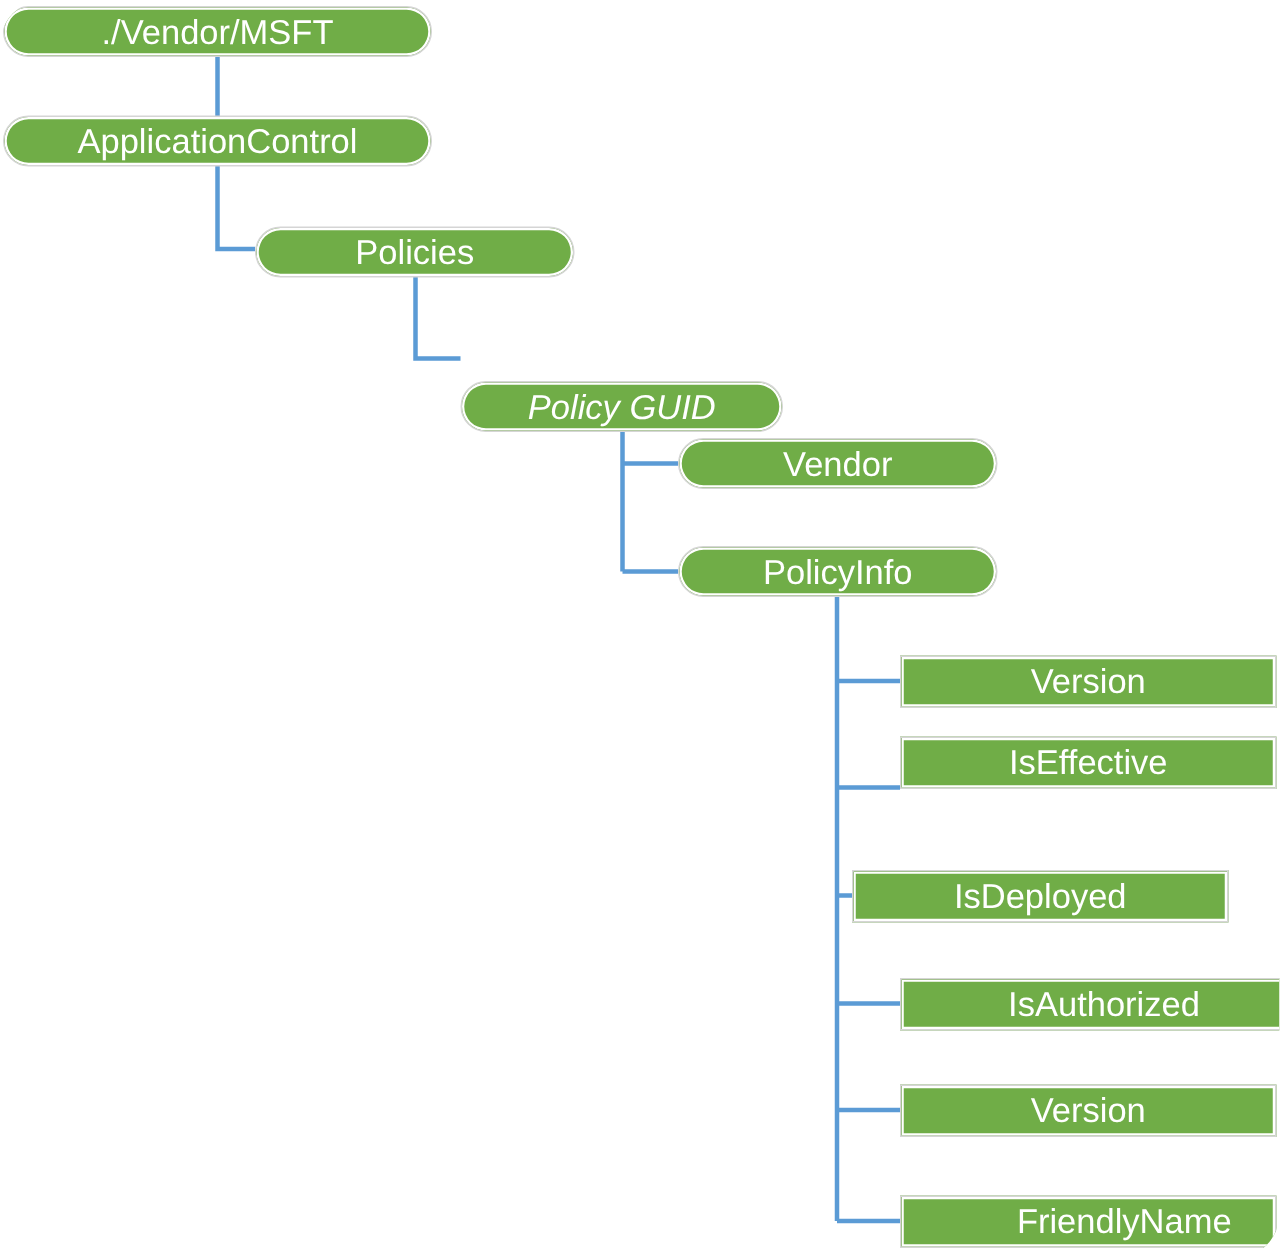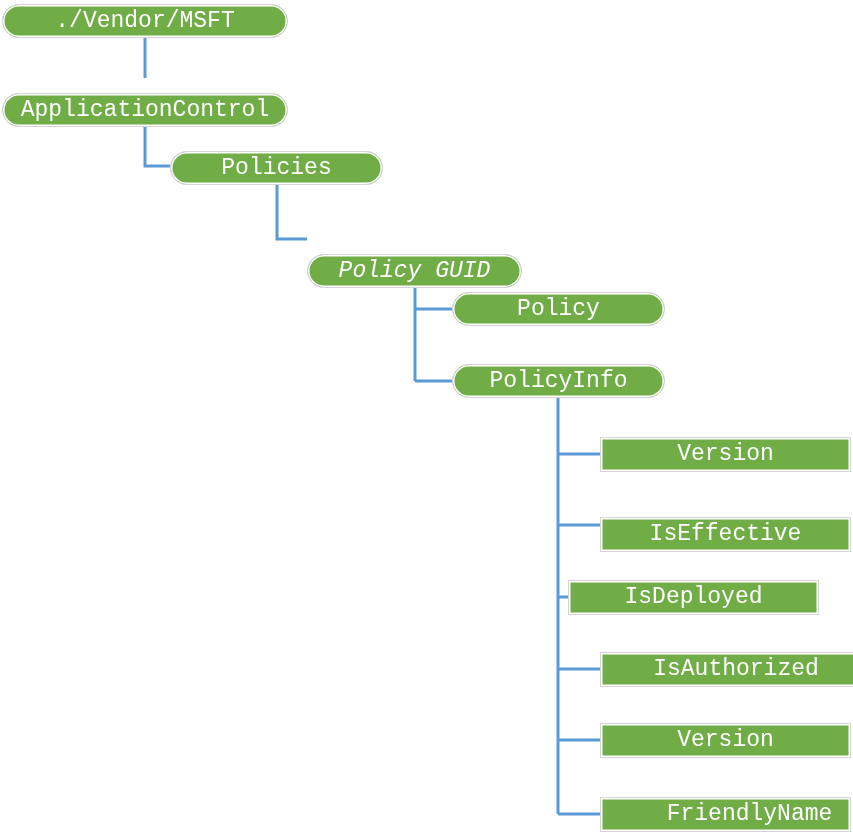--- a/index.html
+++ b/index.html
@@ -7,22 +7,23 @@
     --node-text:#FFFFFF;
     --node-border:#D5D5D5;
     --connector:#5B9BD5;
     --canvas-bg:#FFFFFF;
   }
   html,body{margin:0;padding:0;background:var(--canvas-bg);}
   .canvas{
     position:relative;
     width:853px;height:839px;
     background:var(--canvas-bg);
-    font-family:Liberation Mono, monospace;
+    font-family:Liberation Sans, sans-serif;
     overflow:hidden;
+    border-radius:30px;
   }
   .connectors{position:absolute;left:0;top:0;width:853px;height:839px;}
   .connectors path{
     fill:none;
     stroke:var(--connector);
     stroke-width:3;
     stroke-linejoin:miter;
   }
   .node{
     position:absolute;
@@ -34,27 +35,27 @@
     line-height:1;
     border:1px solid var(--node-border);
     box-shadow:inset 0 0 0 1.5px #FFFFFF;
     white-space:nowrap;
   }
   .pill{height:34px;border-radius:18px;}
   .leaf{height:35px;border-radius:0;}
   .italic{font-style:italic;margin-top:32px;}
 
   .n-vendor      {left:2px;  top:4px;   width:286px;}
-  .n-appcontrol  {left:2px;  top:93px;  width:286px;}
+  .n-appcontrol  {left:2px;  top:77px;  width:286px;}
   .n-policies    {left:170px;top:151px; width:213px;}
   .n-policyguid  {left:307px;top:222px; width:215px;}
   .n-policy      {left:452px;top:292px; width:213px;}
   .n-policyinfo  {left:452px;top:364px; width:213px;text-align:center;}
   .n-version     {left:600px;top:437px; width:251px;}
-  .n-iseffective {left:600px;top:517px; width:251px;}
+  .n-iseffective {left:600px;top:491px; width:251px;}
   .n-isdeployed  {left:568px;top:580px; width:251px;}
   .n-isauthorized{left:600px;top:652px; width:272px;}
   .n-status      {left:600px;top:723px; width:251px;}
   .n-friendlyname{left:600px;top:797px; width:251px;padding-left:48px;}
 </style>
 </head>
 <body>
 
 <div class="canvas">
 
@@ -63,21 +64,21 @@
     <path d="M145 110 L145 166 L170 166"></path>
     <path d="M277 182 L277 239 L307 239"></path>
     <path d="M415 255 L415 381 M415 309 L452 309 M415 381 L452 381"></path>
     <path d="M558 398 L558 814 M558 454 L600 454 M558 525 L600 525 M558 597 L600 597 M558 669 L600 669 M558 740 L600 740 M558 814 L600 814"></path>
   </svg>
 
   <div class="node pill n-vendor">./Vendor/MSFT</div>
   <div class="node pill n-appcontrol">ApplicationControl</div>
   <div class="node pill n-policies">Policies</div>
   <div class="node pill italic n-policyguid">Policy GUID</div>
-  <div class="node pill n-policy">Policy</div>
+  <div class="node pill n-policy">Vendor</div>
   <div class="node pill n-policyinfo">PolicyInfo</div>
   <div class="node leaf n-version">Version</div>
   <div class="node leaf n-iseffective">IsEffective</div>
   <div class="node leaf n-isdeployed">IsDeployed</div>
   <div class="node leaf n-isauthorized">IsAuthorized</div>
   <div class="node leaf n-status">Version</div>
   <div class="node leaf n-friendlyname">FriendlyName</div>
 
 </div>
 

